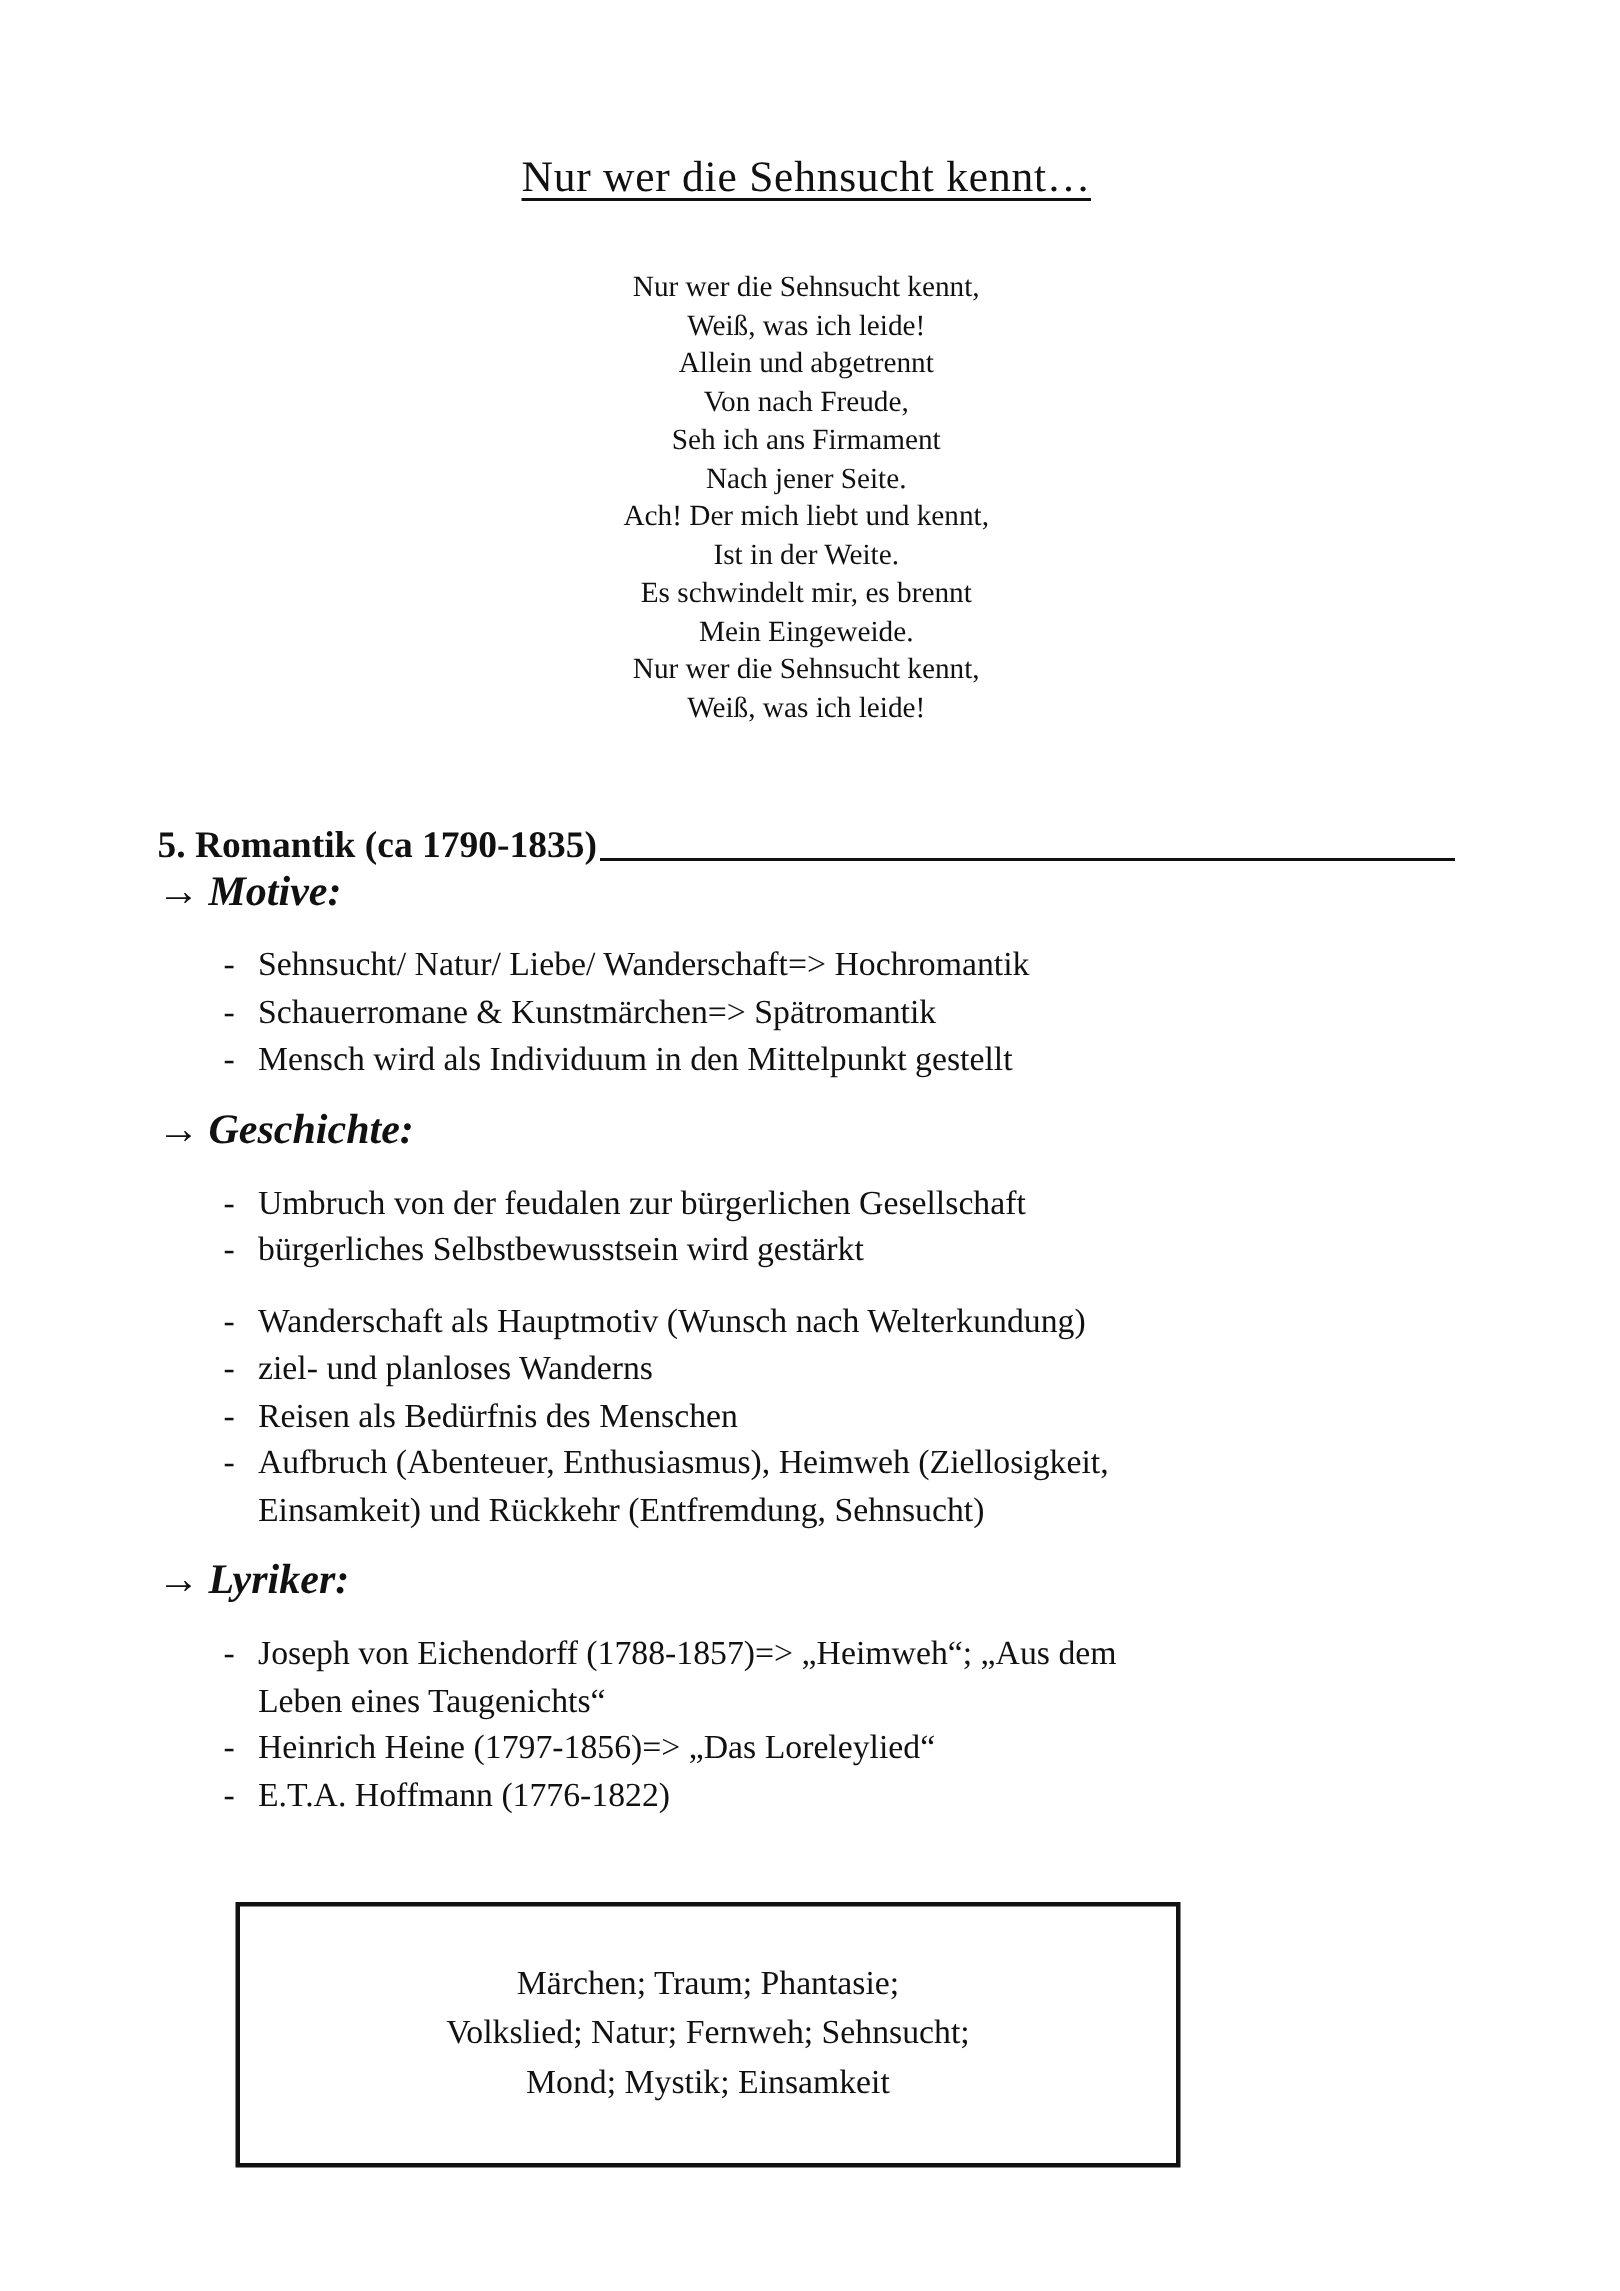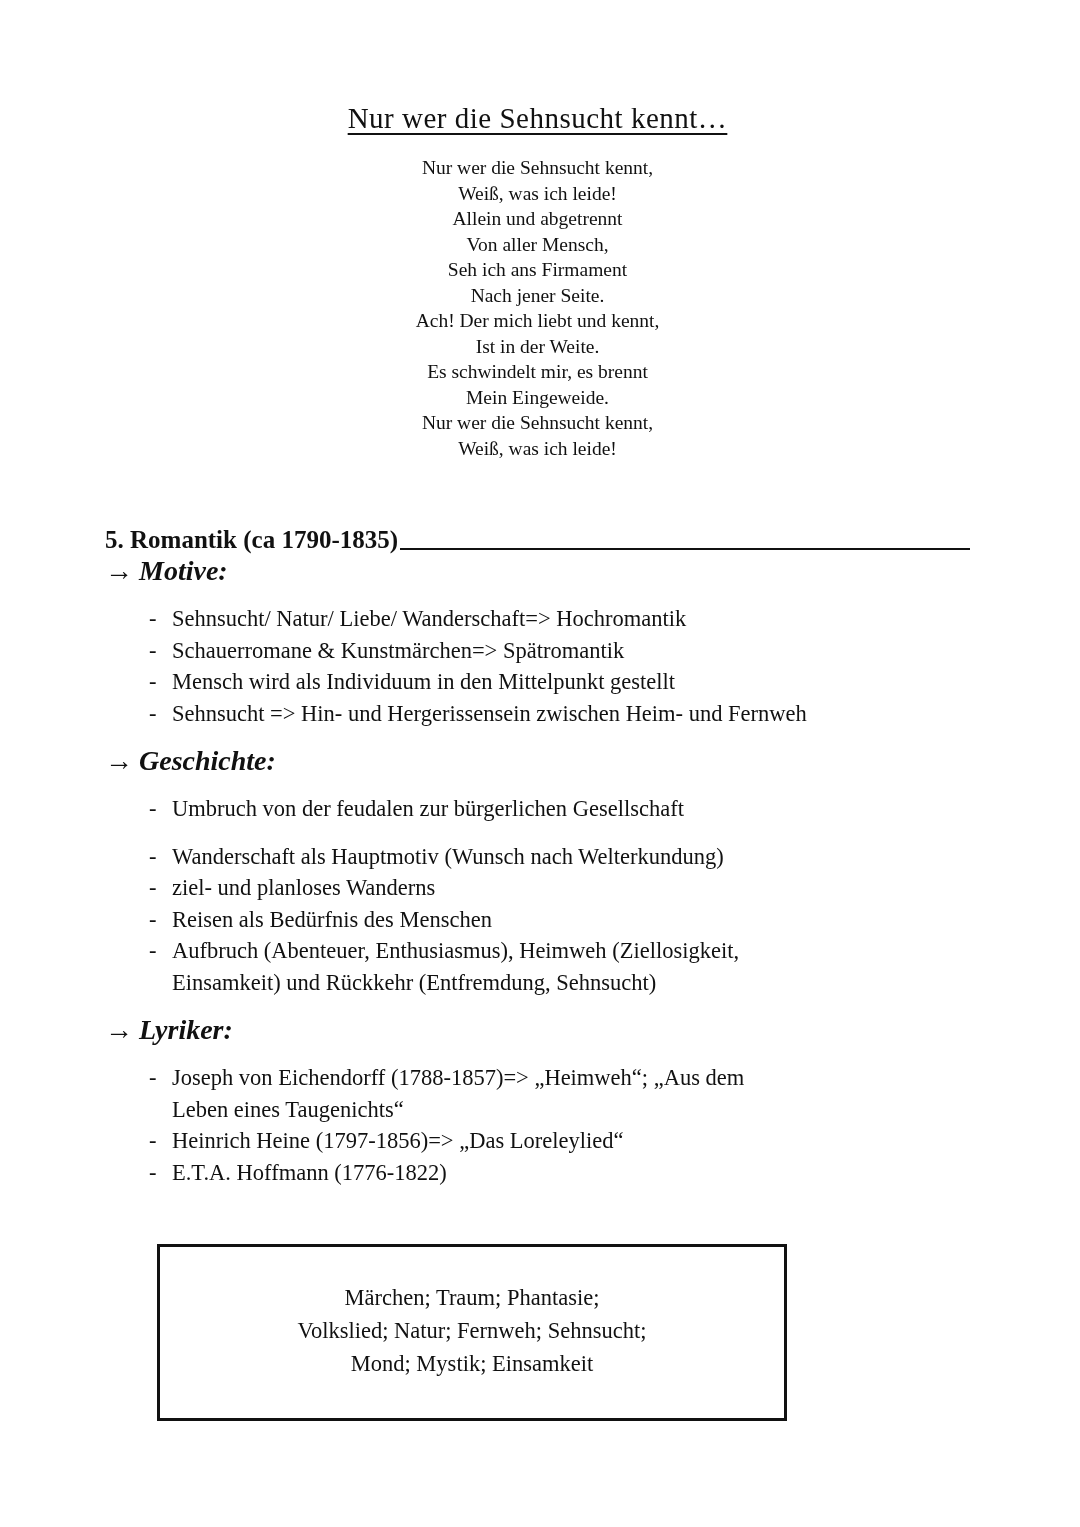--- a/index.html
+++ b/index.html
@@ -21,21 +21,21 @@
   .title {
     margin: 0;
     text-align: center;
     font-size: 29px;
     font-weight: 400;
     text-decoration: underline;
     text-underline-offset: 5px;
     letter-spacing: 0.5px;
   }
   .poem {
-    margin-top: 20px;
+    margin-top: 44px;
     text-align: center;
     font-size: 19.5px;
     line-height: 25.5px;
   }
   .section-heading {
     display: flex;
     align-items: baseline;
     margin-top: 64px;
     font-size: 25px;
     line-height: 30px;
@@ -95,21 +95,21 @@
 <body>
 
 <div class="page">
 
   <h1 class="title">Nur wer die Sehnsucht kennt…</h1>
 
   <div class="poem">
     <div class="poem-line">Nur wer die Sehnsucht kennt,</div>
     <div class="poem-line">Weiß, was ich leide!</div>
     <div class="poem-line">Allein und abgetrennt</div>
-    <div class="poem-line">Von aller Mensch,</div>
+    <div class="poem-line">Von nach Freude,</div>
     <div class="poem-line">Seh ich ans Firmament</div>
     <div class="poem-line">Nach jener Seite.</div>
     <div class="poem-line">Ach! Der mich liebt und kennt,</div>
     <div class="poem-line">Ist in der Weite.</div>
     <div class="poem-line">Es schwindelt mir, es brennt</div>
     <div class="poem-line">Mein Eingeweide.</div>
     <div class="poem-line">Nur wer die Sehnsucht kennt,</div>
     <div class="poem-line">Weiß, was ich leide!</div>
   </div>
 
@@ -117,28 +117,28 @@
     <span class="heading-text">5. Romantik (ca 1790-1835)</span>
     <span class="heading-rule"></span>
   </div>
 
   <div class="group">
     <div class="group-label"><span class="arrow">→</span><span class="label-text">Motive:</span></div>
     <ul class="items">
       <li><span class="dash">-</span><span>Sehnsucht/ Natur/ Liebe/ Wanderschaft=&gt; Hochromantik</span></li>
       <li><span class="dash">-</span><span>Schauerromane &amp; Kunstmärchen=&gt; Spätromantik</span></li>
       <li><span class="dash">-</span><span>Mensch wird als Individuum in den Mittelpunkt gestellt</span></li>
-      <li><span class="dash">-</span><span>Sehnsucht =&gt; Hin- und Hergerissensein zwischen Heim- und Fernweh</span></li>
     </ul>
   </div>
 
   <div class="group">
     <div class="group-label"><span class="arrow">→</span><span class="label-text">Geschichte:</span></div>
     <ul class="items">
       <li><span class="dash">-</span><span>Umbruch von der feudalen zur bürgerlichen Gesellschaft</span></li>
+      <li><span class="dash">-</span><span>bürgerliches Selbstbewusstsein wird gestärkt</span></li>
     </ul>
   </div>
 
   <div class="group">
     <ul class="items">
       <li><span class="dash">-</span><span>Wanderschaft als Hauptmotiv (Wunsch nach Welterkundung)</span></li>
       <li><span class="dash">-</span><span>ziel- und planloses Wanderns</span></li>
       <li><span class="dash">-</span><span>Reisen als Bedürfnis des Menschen</span></li>
       <li><span class="dash">-</span><span>Aufbruch (Abenteuer, Enthusiasmus), Heimweh (Ziellosigkeit,
 Einsamkeit) und Rückkehr (Entfremdung, Sehnsucht)</span></li>

